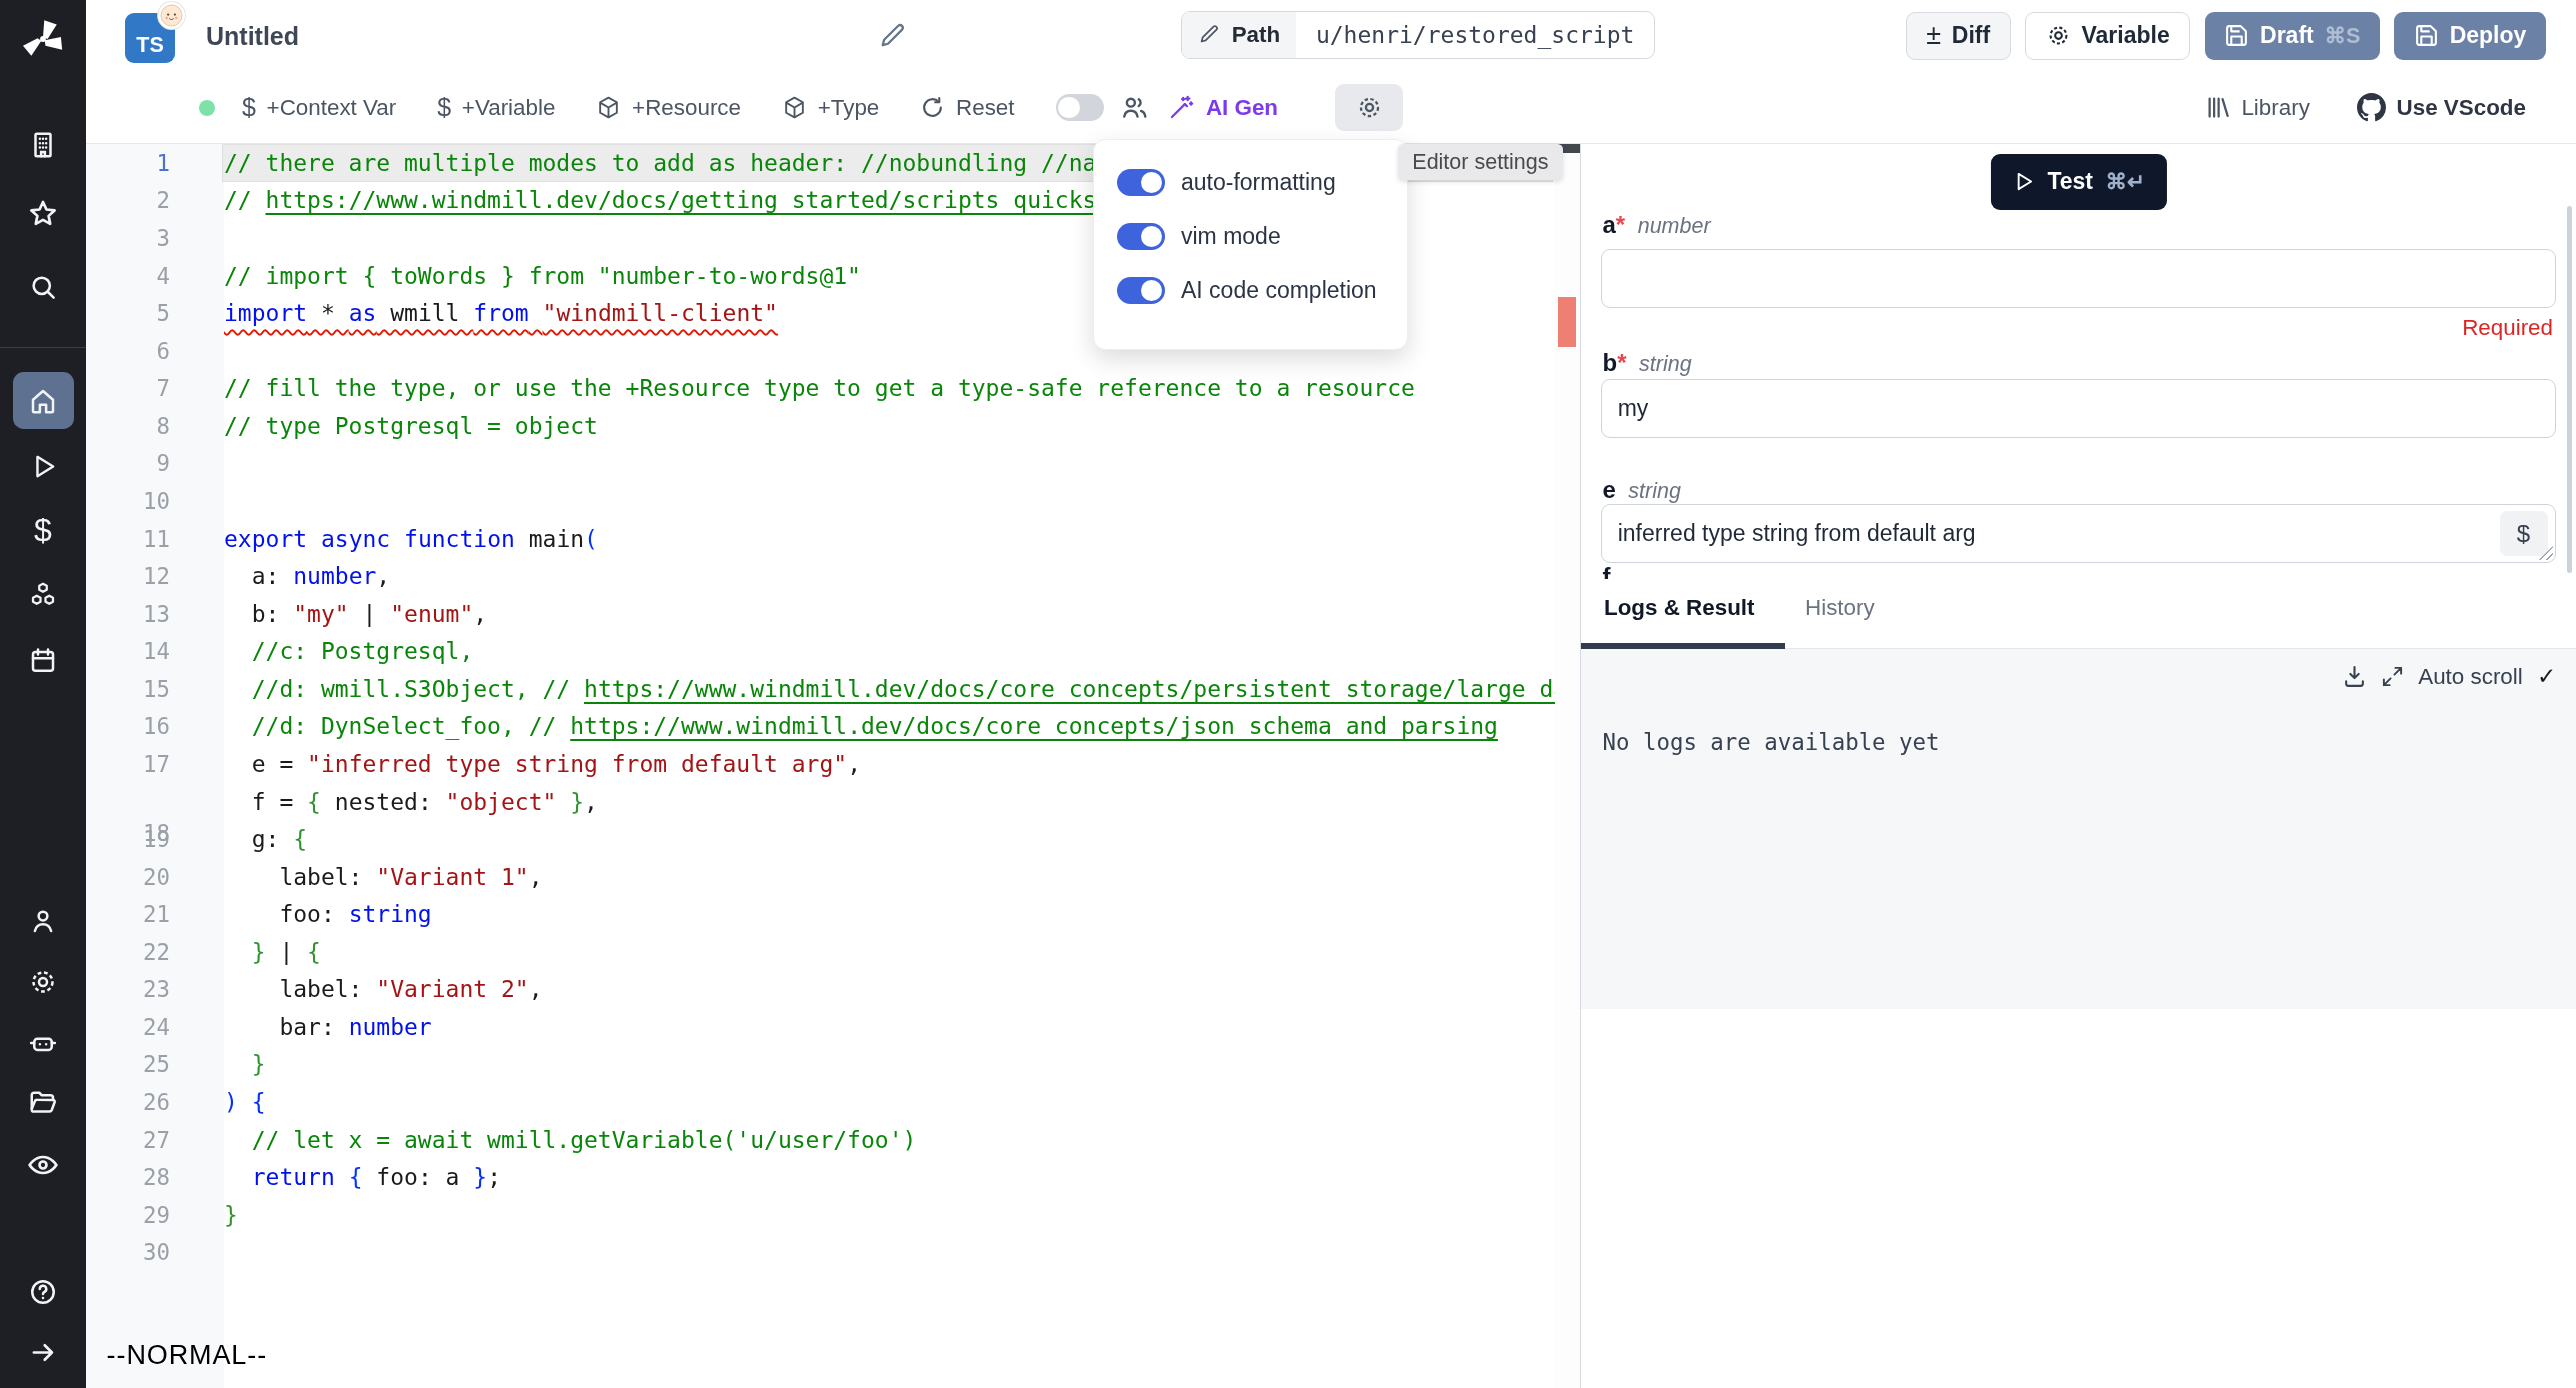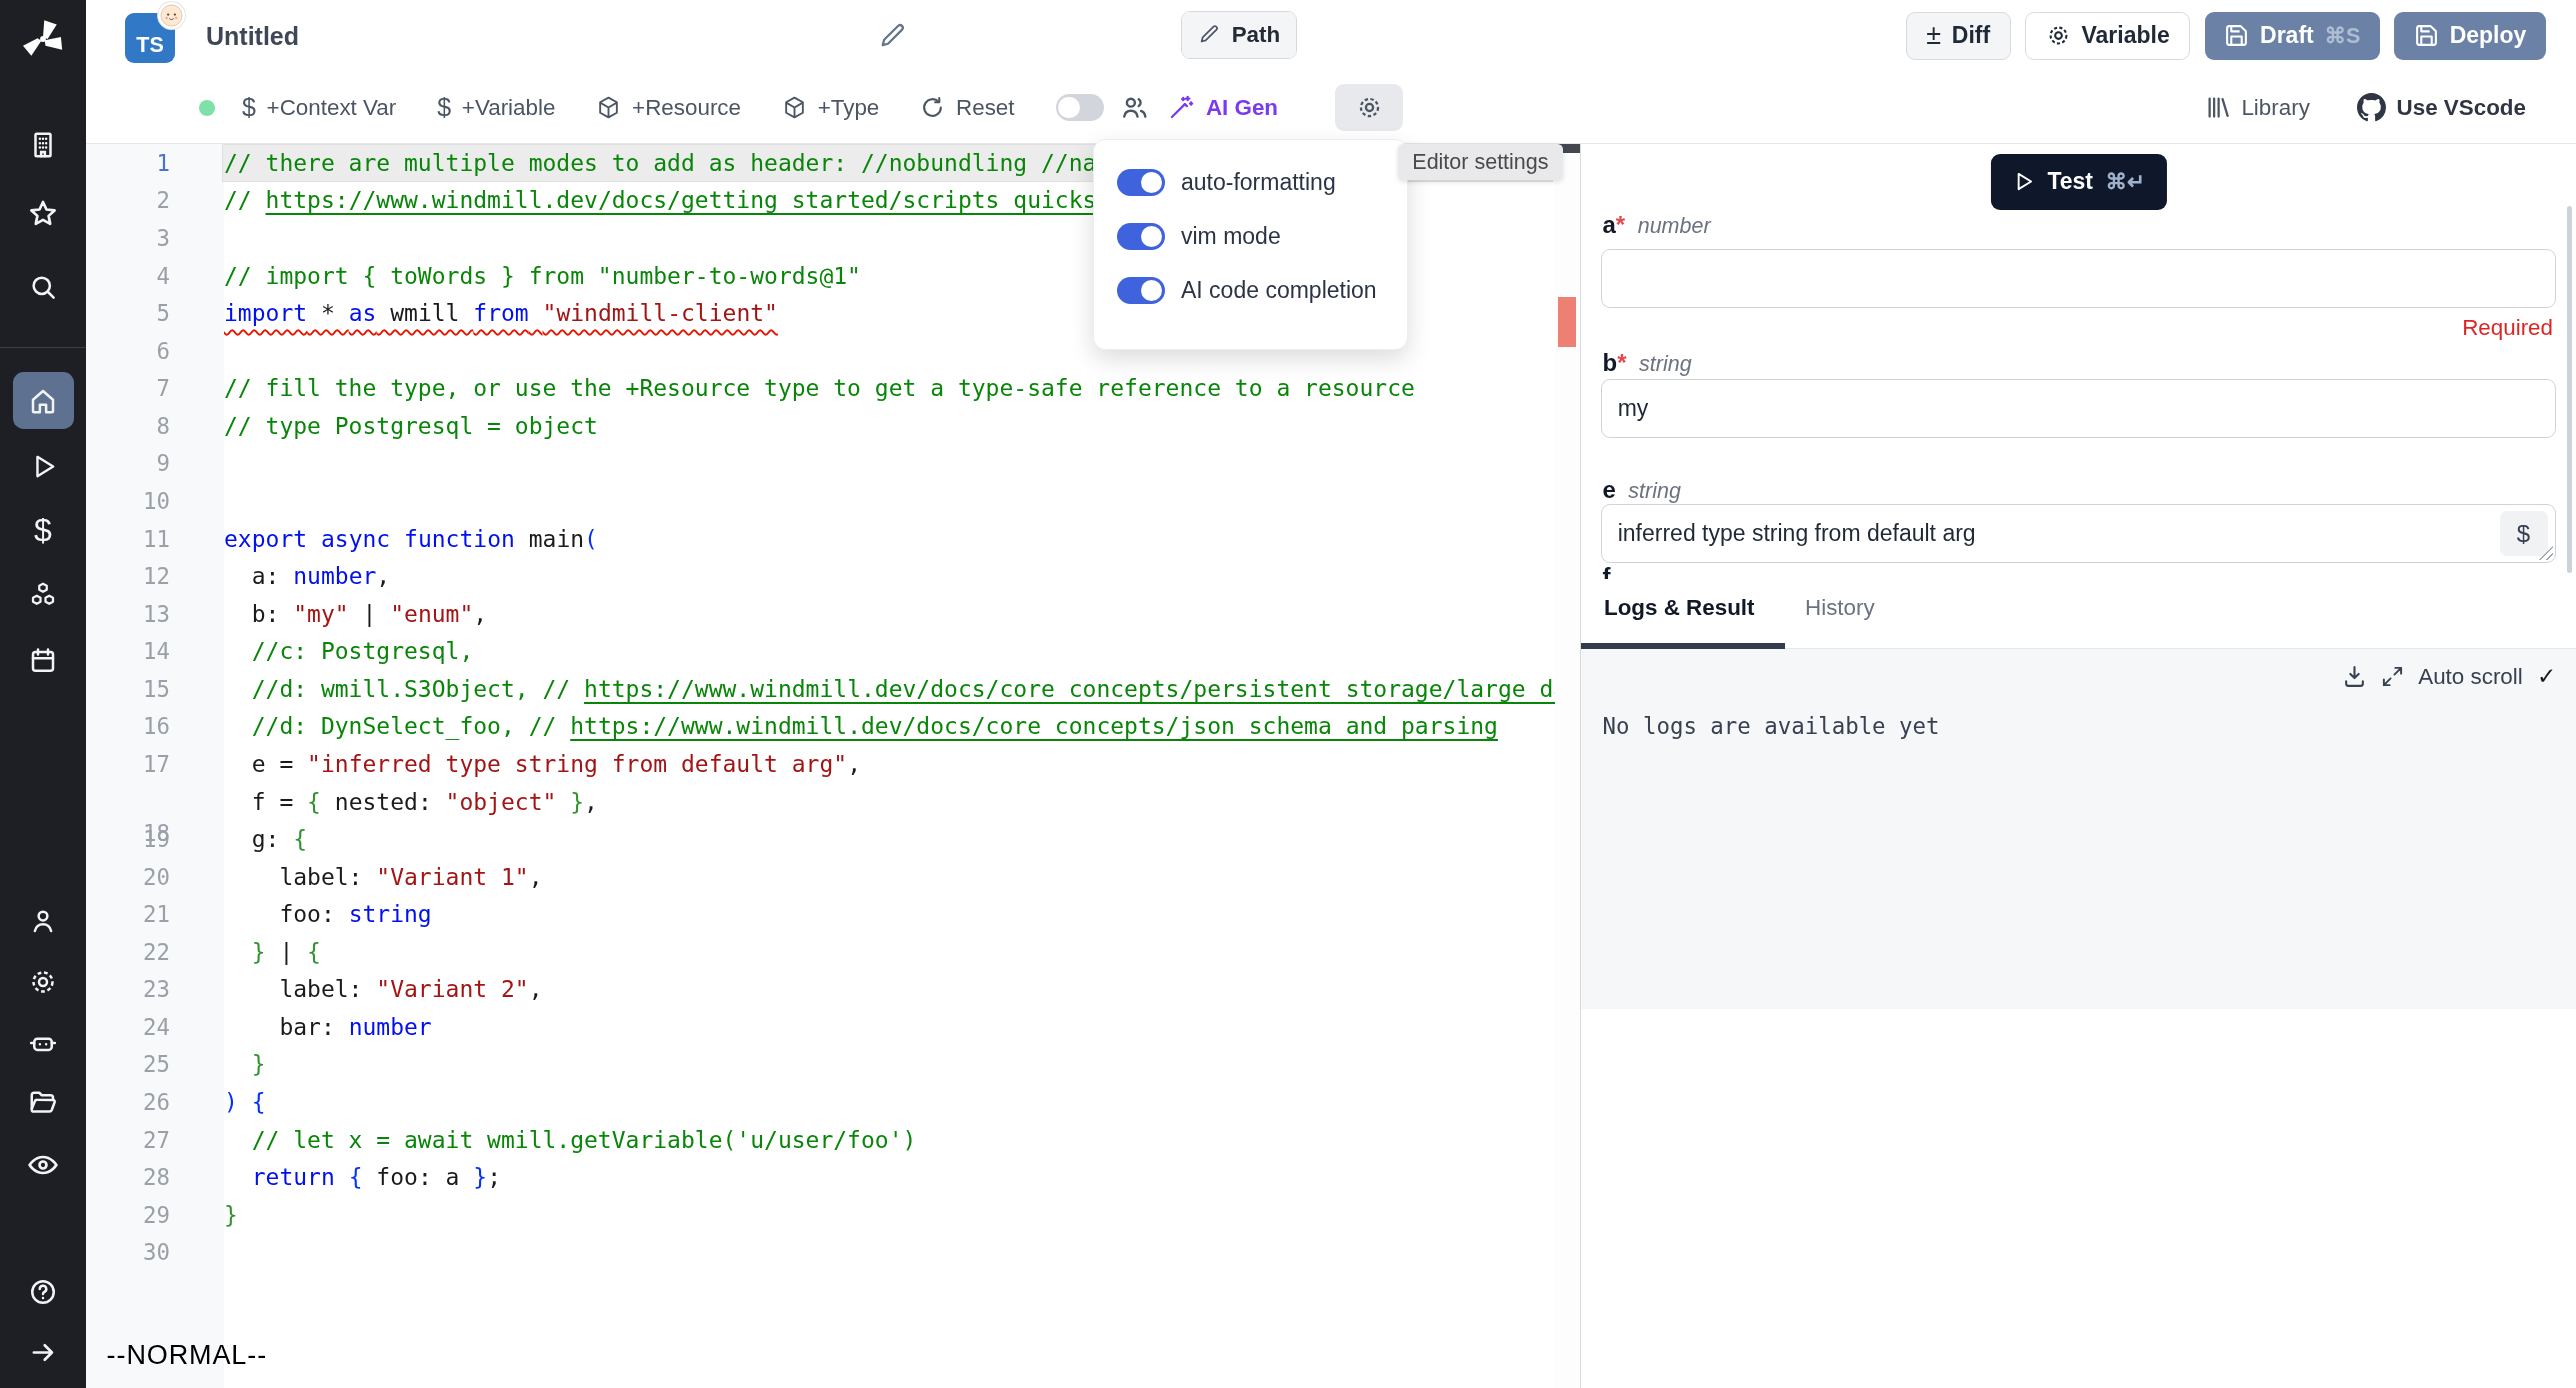--- a/index.html
+++ b/index.html
@@ -82,21 +82,21 @@
   #resize-hatch { position:absolute; right:1.8px; bottom:1.8px; width:14.3px; height:14.3px;
     background:repeating-linear-gradient(135deg, transparent 0 3.6px, #9aa0a8 3.6px 5.4px); clip-path:polygon(100% 0, 100% 100%, 0 100%); }
   #partial-f { position:absolute; left:21.5px; top:420px; font-size:24px; font-weight:700; color:#111827; }
   #tabs-bar { position:absolute; left:0; top:436px; width:995px; height:70px; background:#fff; border-bottom:1.8px solid #e5e7eb; }
   .tab { position:absolute; top:16px; font-size:22.4px; cursor:pointer; }
   #tab-logs { left:23px; color:#111827; font-weight:600; }
   #tab-history { left:224px; color:#6b7280; font-weight:500; }
   #tab-underline { position:absolute; left:0px; top:64px; width:204px; height:6.3px; background:#323c4d; }
   #logs-area { position:absolute; left:0; top:506px; width:995px; height:360px; background:#f5f7f9; }
   #logs-tools { position:absolute; right:19.7px; top:14.3px; display:flex; align-items:center; gap:14.3px; color:#374151; font-size:22.4px; }
-  #no-logs { position:absolute; left:21.5px; top:64px; font-family:"DejaVu Sans Mono", monospace; font-size:22.4px; color:#374151; }
+  #no-logs { position:absolute; left:21.5px; top:80px; font-family:"DejaVu Sans Mono", monospace; font-size:22.4px; color:#374151; }
   #result-area { position:absolute; left:0; top:866px; width:995px; height:379px; background:#fff; }
   #result-placeholder { position:absolute; left:21.5px; top:21.5px; font-size:23px; color:#374151; }
   #result-info { position:absolute; right:32px; top:19.7px; color:#4b5563; }
   #panel-scrollbar { position:absolute; right:3.6px; top:63px; width:5.4px; height:367px; background:#ccd2d9; border-radius:2.7px; }
   .check { font-size:23px; color:#16191f; }
 </style>
 </head>
 <body>
 
 <div id="sidebar">
@@ -245,20 +245,21 @@
   </div>
   <div id="path-pill">
     <div class="seg1">
       <span>
           <svg class="ic" width="23" height="23" viewBox="0 0 24 24" fill="none" stroke="#4b5563" stroke-width="1.8" stroke-linecap="round" stroke-linejoin="round">
             <path d="M16.2 3.8a2.2 2.2 0 0 1 3.1 3.1L8 18.2 3.8 19.3 4.9 15z"></path>
           </svg>
         </span>
       <span>Path</span>
     </div>
+    <div class="seg2">u/henri/restored_script</div>
   </div>
   <div id="topbar-actions">
     <div class="btn btn-light">
       <span style="font-size:27px; font-weight:400;">±</span>
       <span>Diff</span>
     </div>
     <div class="btn btn-white">
       <span>
           <svg class="ic" width="25" height="25" viewBox="0 0 24 24" fill="none" stroke="#1f2937" stroke-width="2">
             <circle cx="12" cy="12" r="3.2"></circle>

